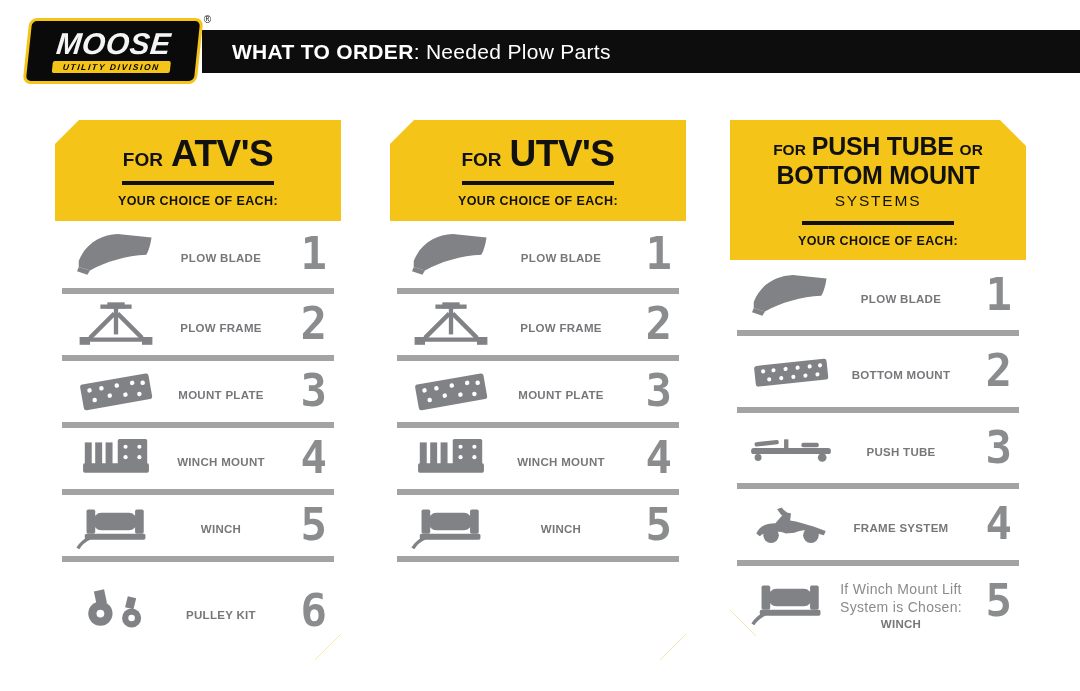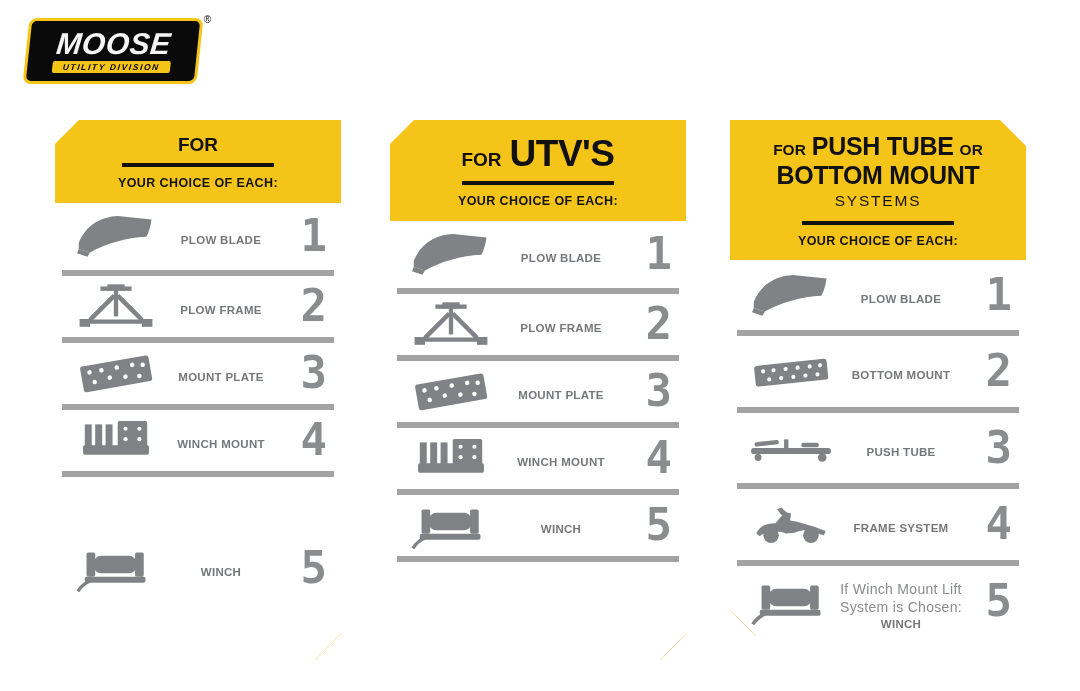--- a/index.html
+++ b/index.html
@@ -193,35 +193,41 @@
         <circle cx="73" cy="43" r="9"></circle>
         <path d="M10 41 C 14 32 22 29 32 29 L 40 20 C 42 17 47 16 50 18 L 49 26 C 58 27 66 30 76 33 L 90 38 L 88 43 L 80 41 C 72 36 62 36 54 40 L 44 41 C 38 37 20 38 14 44 Z"></path>
         <path d="M39 20 L 34 13 L 39 11 C 42 14 44 16 47 18 Z"></path>
       </g>
     </symbol>
   </defs>
 </svg>
 
 <div class="stage">
 
+  <div class="topbar">
+    <div class="topbar-title">
+      <span class="bold">WHAT TO ORDER</span><span>: Needed Plow Parts</span>
+    </div>
+  </div>
 
   <div class="logo">
     <div class="logo-box">
       <div class="logo-brand">MOOSE</div>
       <div class="logo-division">UTILITY DIVISION</div>
     </div>
     <div class="logo-reg">®</div>
   </div>
 
   <div class="card" id="card-atv">
     <div class="card-frame chamfer-a">
       <div class="card-inner chamfer-a">
         <div class="card-head">
           <div class="title-line">
             <span class="for-label">FOR</span>
+            <span class="card-title">ATV'S</span>
           </div>
           <div class="head-rule"></div>
           <div class="subtitle">YOUR CHOICE OF EACH:</div>
         </div>
         <div class="card-body">
           <div class="row">
             <div class="row-icon">
                 <svg>
                   <use href="#sym-plow-blade"></use>
                 </svg>
@@ -257,20 +263,29 @@
             <div class="row-qty">4</div>
           </div>
           <div class="row">
             <div class="row-icon">
                 <svg>
                   <use href="#sym-winch"></use>
                 </svg>
               </div>
             <div class="row-label">WINCH</div>
             <div class="row-qty">5</div>
+          </div>
+          <div class="row">
+            <div class="row-icon">
+                <svg>
+                  <use href="#sym-pulley-kit"></use>
+                </svg>
+              </div>
+            <div class="row-label">PULLEY KIT</div>
+            <div class="row-qty">6</div>
           </div>
         </div>
       </div>
     </div>
   </div>
 
   <div class="card" id="card-utv">
     <div class="card-frame chamfer-a">
       <div class="card-inner chamfer-a">
         <div class="card-head">

